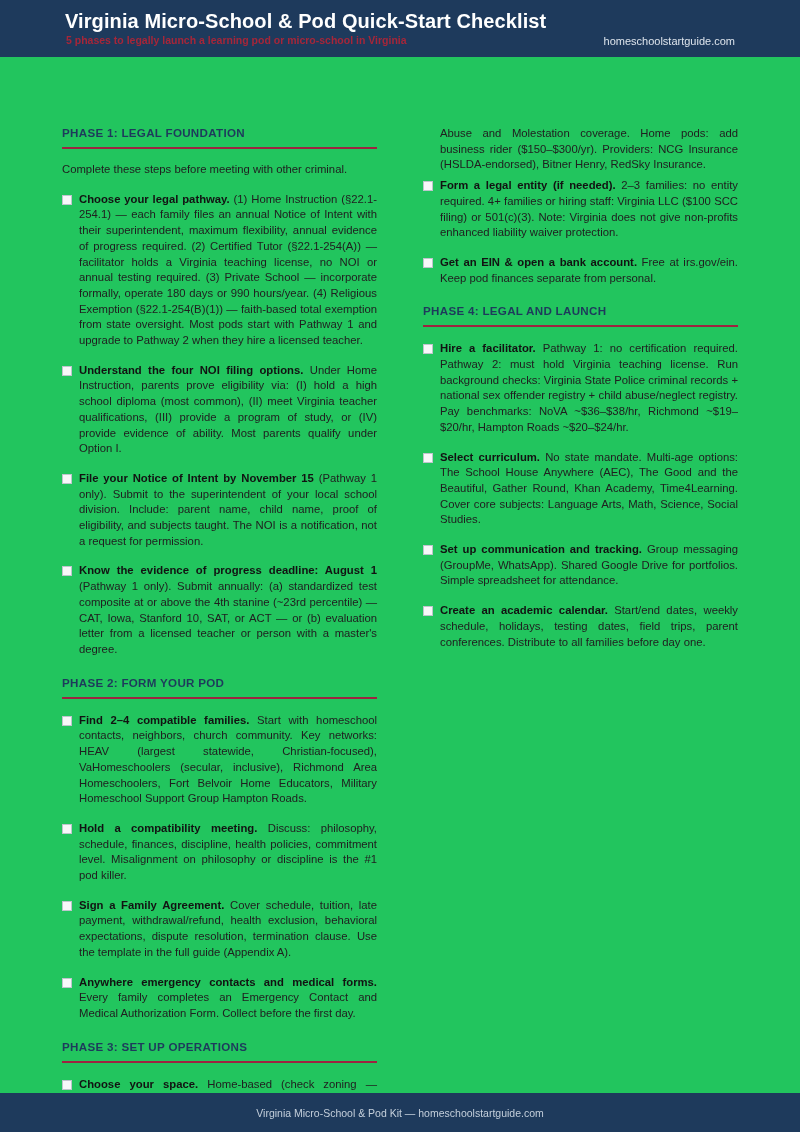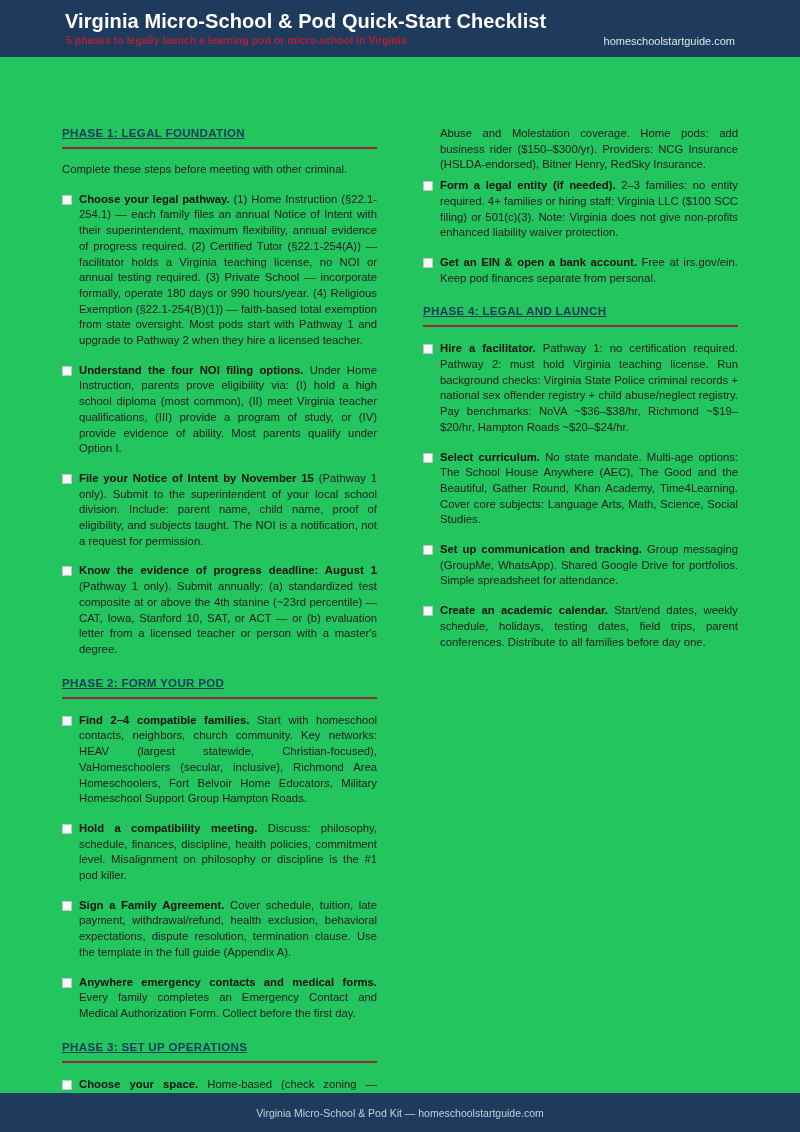--- a/index.html
+++ b/index.html
@@ -31,21 +31,21 @@
   .content{
     position:absolute;top:126px;left:62px;
     width:676px;height:966px;overflow:hidden;
     display:flex;gap:46px;
   }
   .col{width:315px;flex:0 0 315px;}
   .phase-heading{
     color:#1e3a5c;font-size:11.6px;font-weight:700;letter-spacing:.3px;
     padding-bottom:8px;border-bottom:2px solid #9e2440;margin:0 0 13px 0;
   }
-  .col > .phase-heading{margin-top:18px;text-decoration:underline;}
+  .col > .phase-heading{margin-top:18px;}
   .col > .phase-heading:first-child{margin-top:0;}
   .intro{
     margin:0 0 9px 0;color:#202020;font-size:11.3px;line-height:15.7px;
   }
   .check-item{
     position:relative;padding-left:17px;margin-top:14px;
     color:#202020;font-size:11.3px;line-height:15.7px;
     text-align:justify;
   }
   .check-item:first-child{margin-top:0;}

